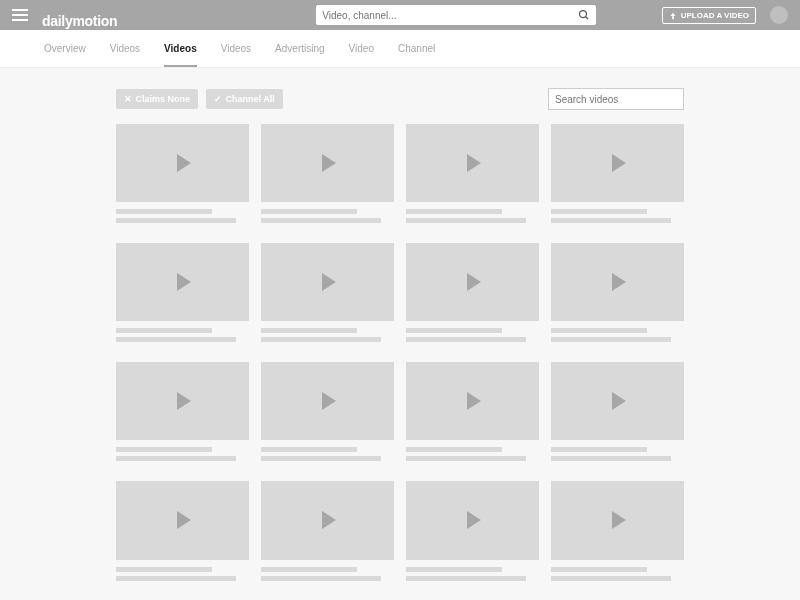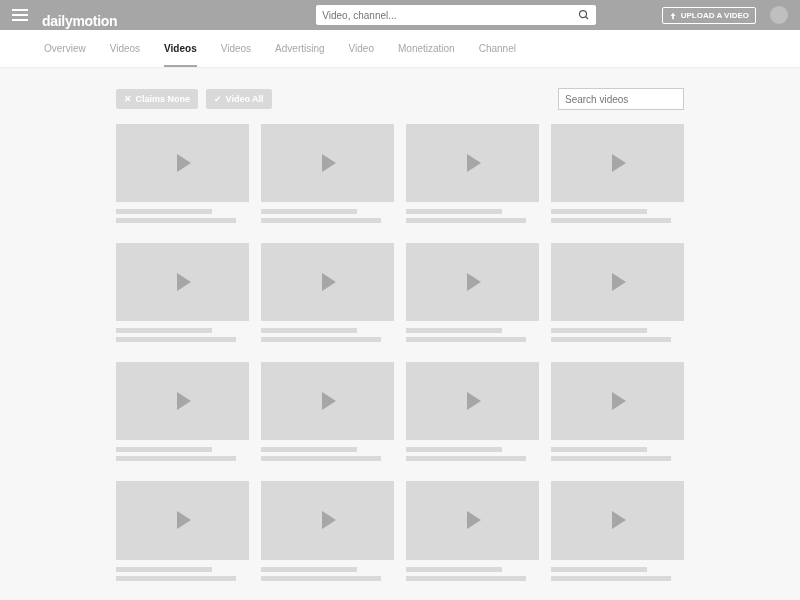--- a/index.html
+++ b/index.html
@@ -21,21 +21,21 @@
     .tab { font-size: 10px; color: #a6a6a6; cursor: pointer; padding: 13px 0 11px; border-bottom: 2px solid transparent; }
     .tab.active { color: #222; font-weight: bold; border-bottom-color: #a6a6a6; }
     
     .content-wrap { padding: 20px 0 0; height: 532px; overflow-y: auto; }
     .content { width: 568px; margin: 0 auto; }
     
     .toolbar { display: flex; align-items: center; margin-bottom: 14px; }
     .sel-btn { background: #d9d9d9; color: #fff; font-size: 9px; font-weight: bold; padding: 5px 8px; border-radius: 2px; display: flex; align-items: center; gap: 4px; cursor: pointer; margin-right: 8px; }
     .sel-icon { font-size: 9px; line-height: 1; }
     .toolbar-spacer { flex: 1; }
-    .video-search { border: 1px solid #ccc; background: #fff; height: 22px; width: 126px; display: flex; align-items: center; padding: 0 6px; }
+    .video-search { border: 1px solid #ccc; background: #fff; height: 22px; width: 136px; display: flex; align-items: center; padding: 0 6px; }
     .video-search input { border: none; outline: none; flex: 1; font-size: 10px; color: #666; background: transparent; }
     
     .grid { display: grid; grid-template-columns: repeat(4, 1fr); gap: 16px 12px; }
     .card { cursor: pointer; }
     .thumb { background: #d9d9d9; aspect-ratio: 16/9.4; display: flex; align-items: center; justify-content: center; margin-bottom: 7px; }
     .play-tri { width: 0; height: 0; border-left: 14px solid #a6a6a6; border-top: 9px solid transparent; border-bottom: 9px solid transparent; margin-left: 3px; }
     .ph-line { background: #d9d9d9; height: 5px; margin-bottom: 4px; }
     .ph1 { width: 72%; }
     .ph2 { width: 90%; }
   </style>
@@ -67,34 +67,33 @@
   <div class="avatar"></div>
 </div>
 
 <div class="tabbar" id="tabbar">
     <div class="tab">Overview</div>
     <div class="tab">Videos</div>
     <div class="tab active">Videos</div>
     <div class="tab">Videos</div>
     <div class="tab">Advertising</div>
     <div class="tab">Video</div>
-    <div class="tab">Monetization</div>
     <div class="tab">Channel</div>
   </div>
 
 <div class="content-wrap">
   <div class="content">
     <div class="toolbar">
       <div class="sel-btn">
         <span class="sel-icon">✕</span>
         <span>Claims None</span>
       </div>
       <div class="sel-btn">
         <span class="sel-icon">✓</span>
-        <span>Video All</span>
+        <span>Channel All</span>
       </div>
       <div class="toolbar-spacer"></div>
       <div class="video-search">
         <input type="text" placeholder="Search videos" style="">
         <svg class="search-icon-svg" viewBox="0 0 24 24" fill="none" stroke="#555" stroke-width="2.5">
             <circle cx="10" cy="10" r="7"></circle>
             <line x1="20" y1="20" x2="15" y2="15"></line>
           </svg>
       </div>
     </div>

